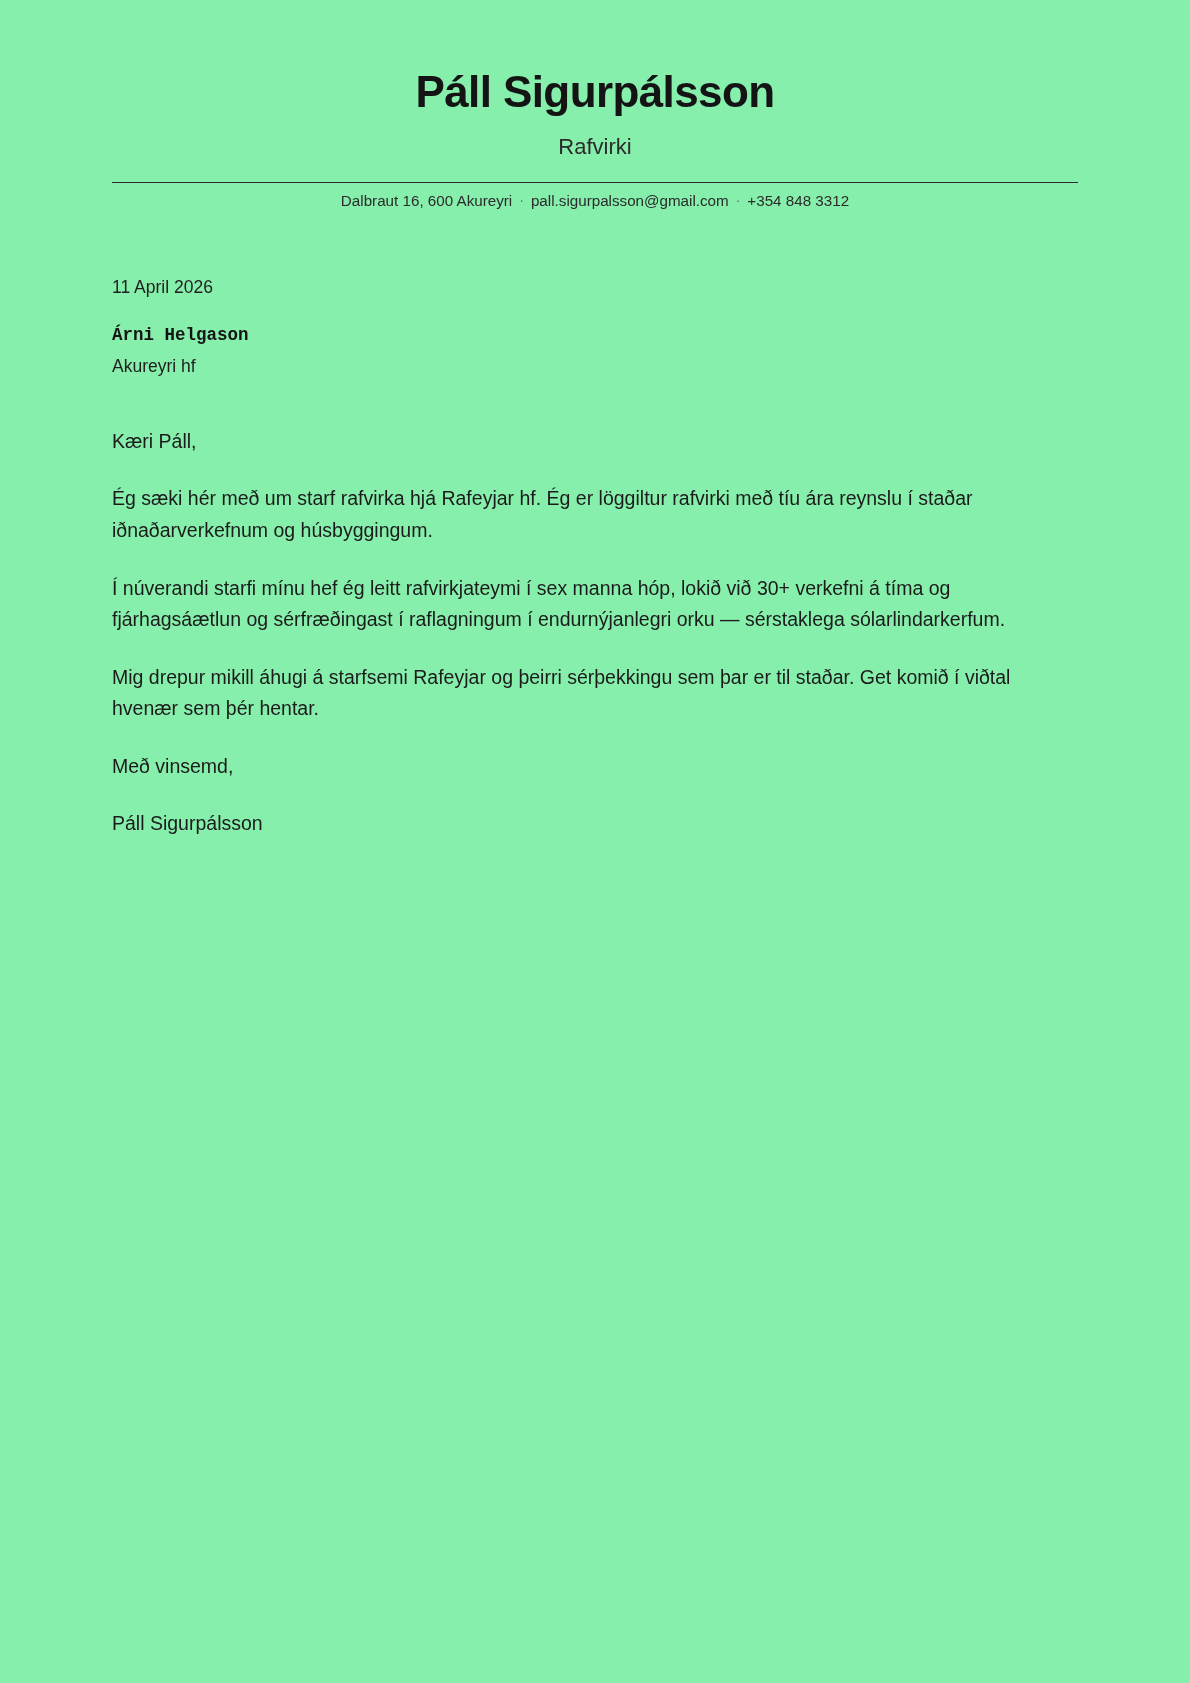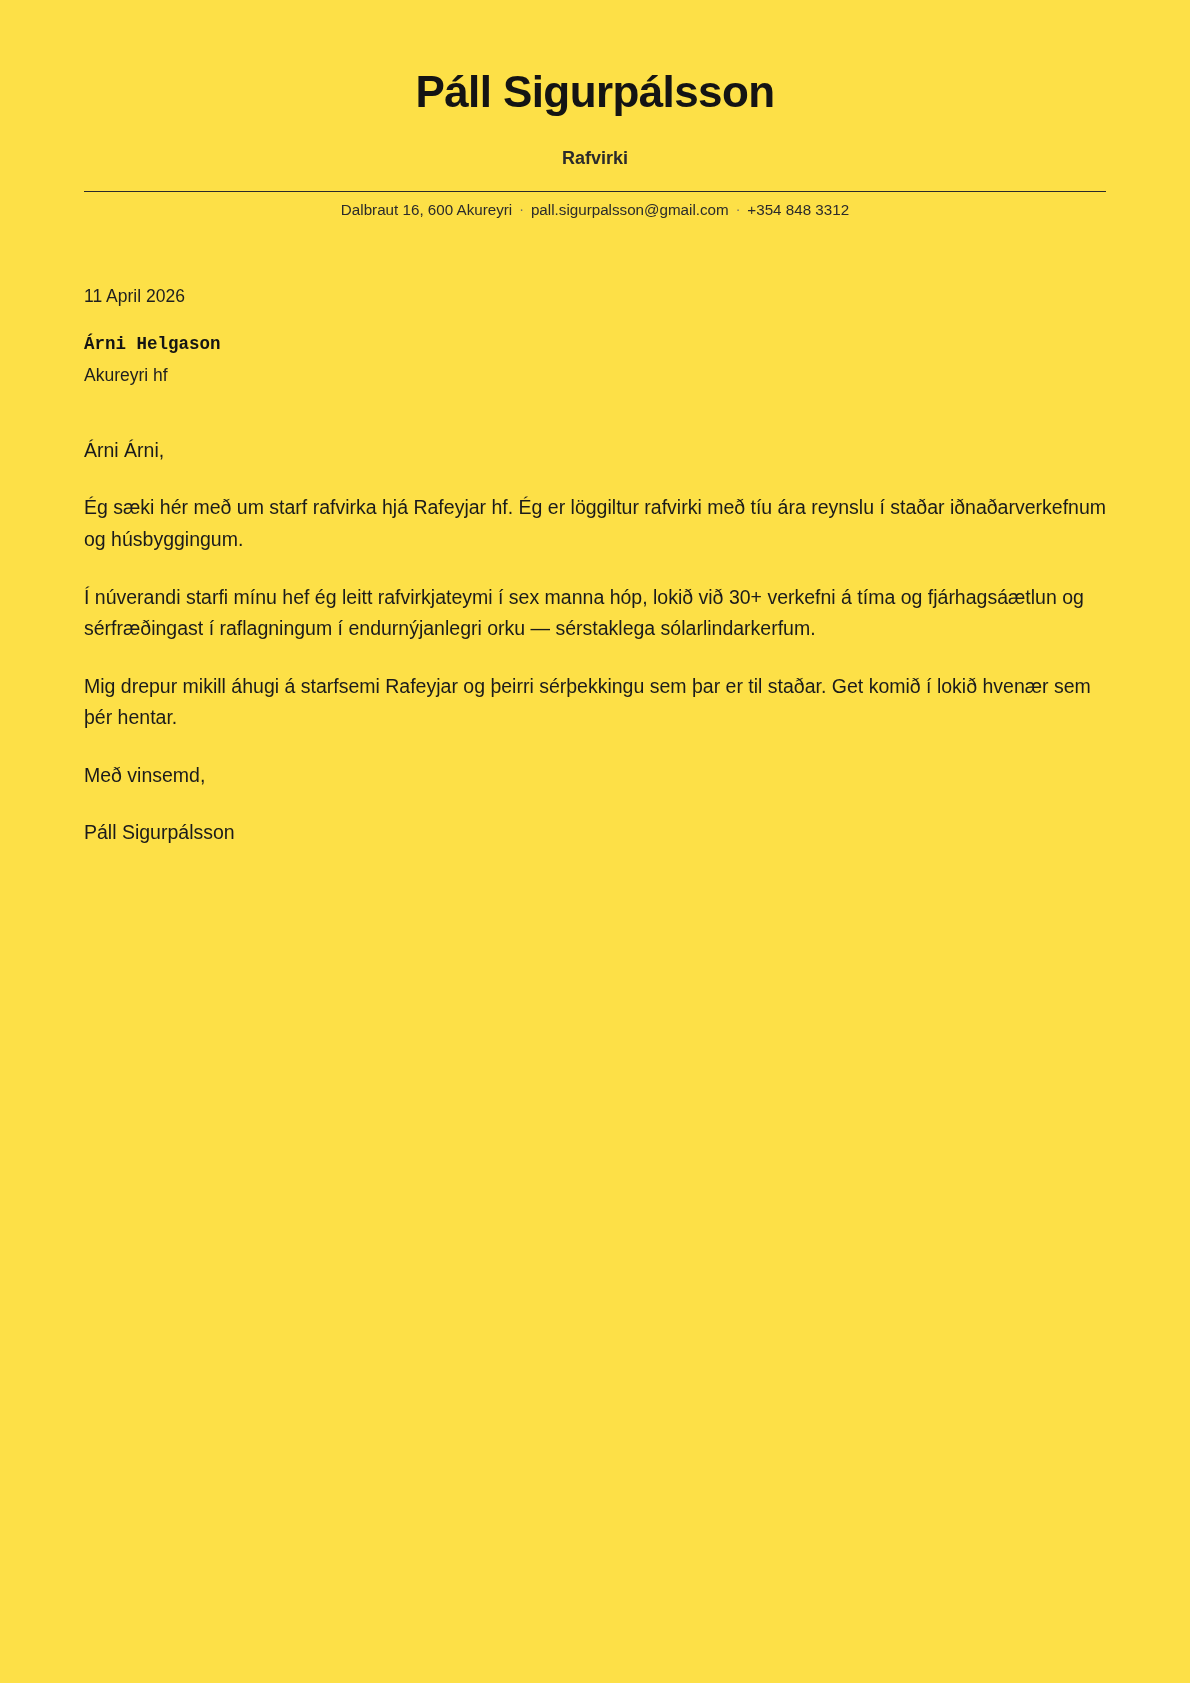--- a/index.html
+++ b/index.html
@@ -12,45 +12,45 @@
     height: 1683px;
     font-family: "Liberation Sans", sans-serif;
     color: #1b1b1b;
     -webkit-font-smoothing: antialiased;
   }
 
   .page {
     position: relative;
     width: 1190px;
     height: 1683px;
-    background: #fde047;
+    background: #86efac;
     box-sizing: border-box;
-    padding: 0 84px;
+    padding: 0 112px;
   }
 
   
   .letter-header {
     padding-top: 66px;
     text-align: center;
   }
 
   .applicant-name {
     font-size: 44px;
     font-weight: 700;
     letter-spacing: -0.6px;
     line-height: 1.18;
     color: #141414;
     margin: 0;
   }
 
   .applicant-title {
-    font-size: 18px;
-    font-weight: 700;
+    font-size: 22px;
+    font-weight: 400;
     color: #2b2b2b;
-    margin: 29px 0 0 0;
+    margin: 15px 0 0 0;
     line-height: 1.25;
   }
 
   .header-rule {
     border: 0;
     border-top: 1.6px solid #2a2a2a;
     margin: 22px 0 0 0;
     width: 100%;
   }
 
@@ -151,21 +151,21 @@
 
   <div class="letter-meta">
     <div class="letter-date">11 April 2026</div>
     <div class="recipient-block">
       <div class="recipient-name">Árni Helgason</div>
       <div class="recipient-company">Akureyri hf</div>
     </div>
   </div>
 
   <div class="letter-body">
-    <p class="salutation">Árni Árni,</p>
+    <p class="salutation">Kæri Páll,</p>
     <p class="body-paragraph">Ég sæki hér með um starf rafvirka hjá Rafeyjar hf. Ég er löggiltur rafvirki með tíu ára reynslu í staðar iðnaðarverkefnum og húsbyggingum.</p>
     <p class="body-paragraph">Í núverandi starfi mínu hef ég leitt rafvirkjateymi í sex manna hóp, lokið við 30+ verkefni á tíma og fjárhagsáætlun og sérfræðingast í raflagningum í endurnýjanlegri orku — sérstaklega sólarlindarkerfum.</p>
-    <p class="body-paragraph">Mig drepur mikill áhugi á starfsemi Rafeyjar og þeirri sérþekkingu sem þar er til staðar. Get komið í lokið hvenær sem þér hentar.</p>
+    <p class="body-paragraph">Mig drepur mikill áhugi á starfsemi Rafeyjar og þeirri sérþekkingu sem þar er til staðar. Get komið í viðtal hvenær sem þér hentar.</p>
     <p class="closing">Með vinsemd,</p>
     <p class="signature-name">Páll Sigurpálsson</p>
   </div>
 
 </div>
 
 </body></html>

